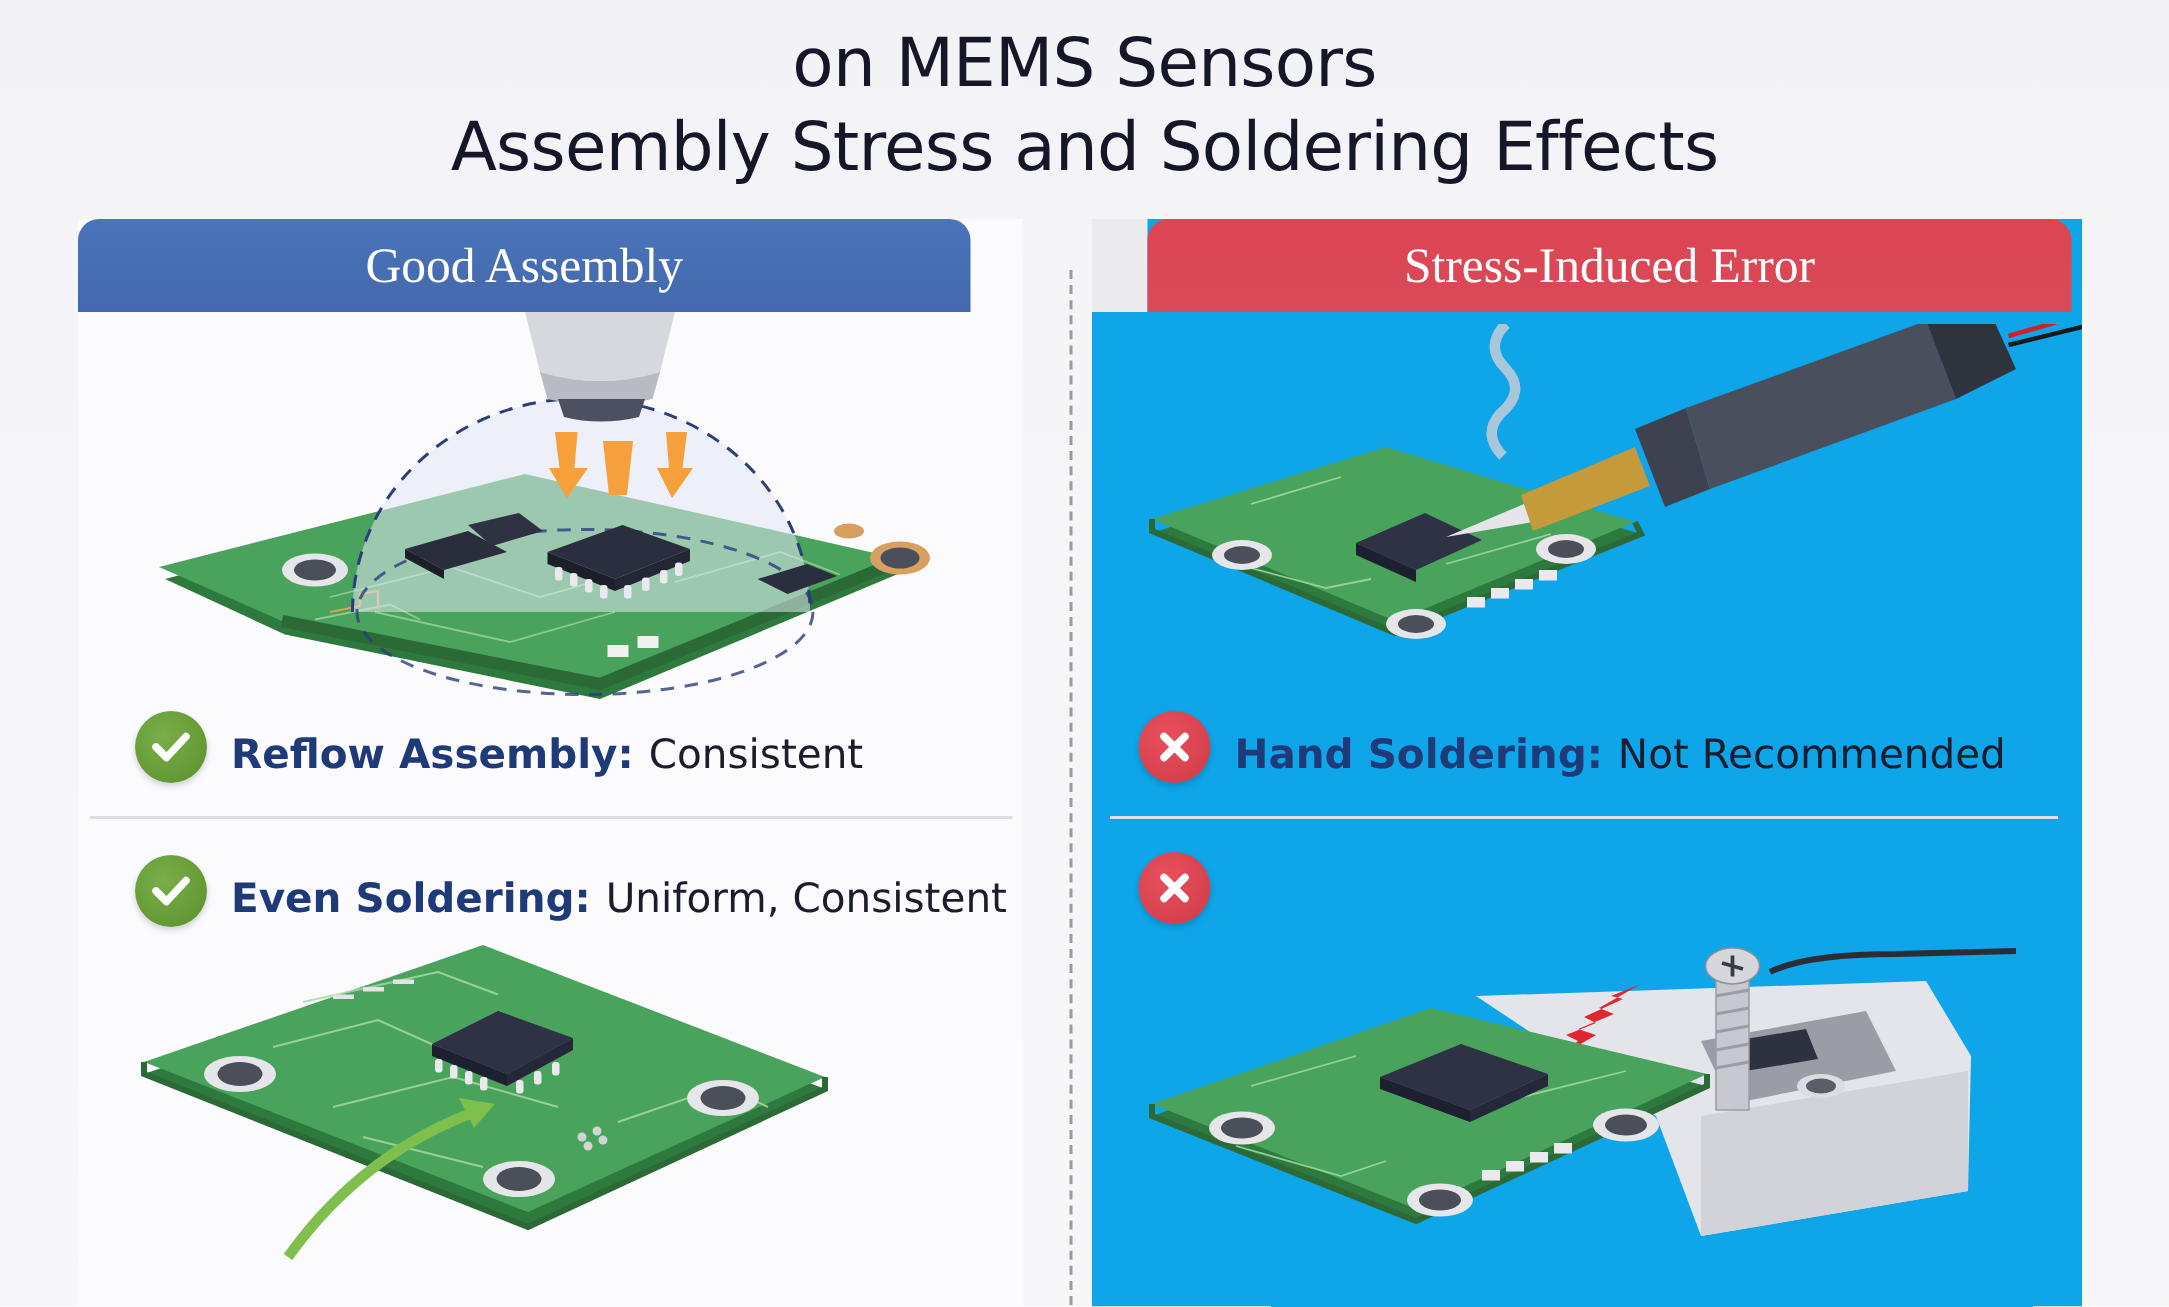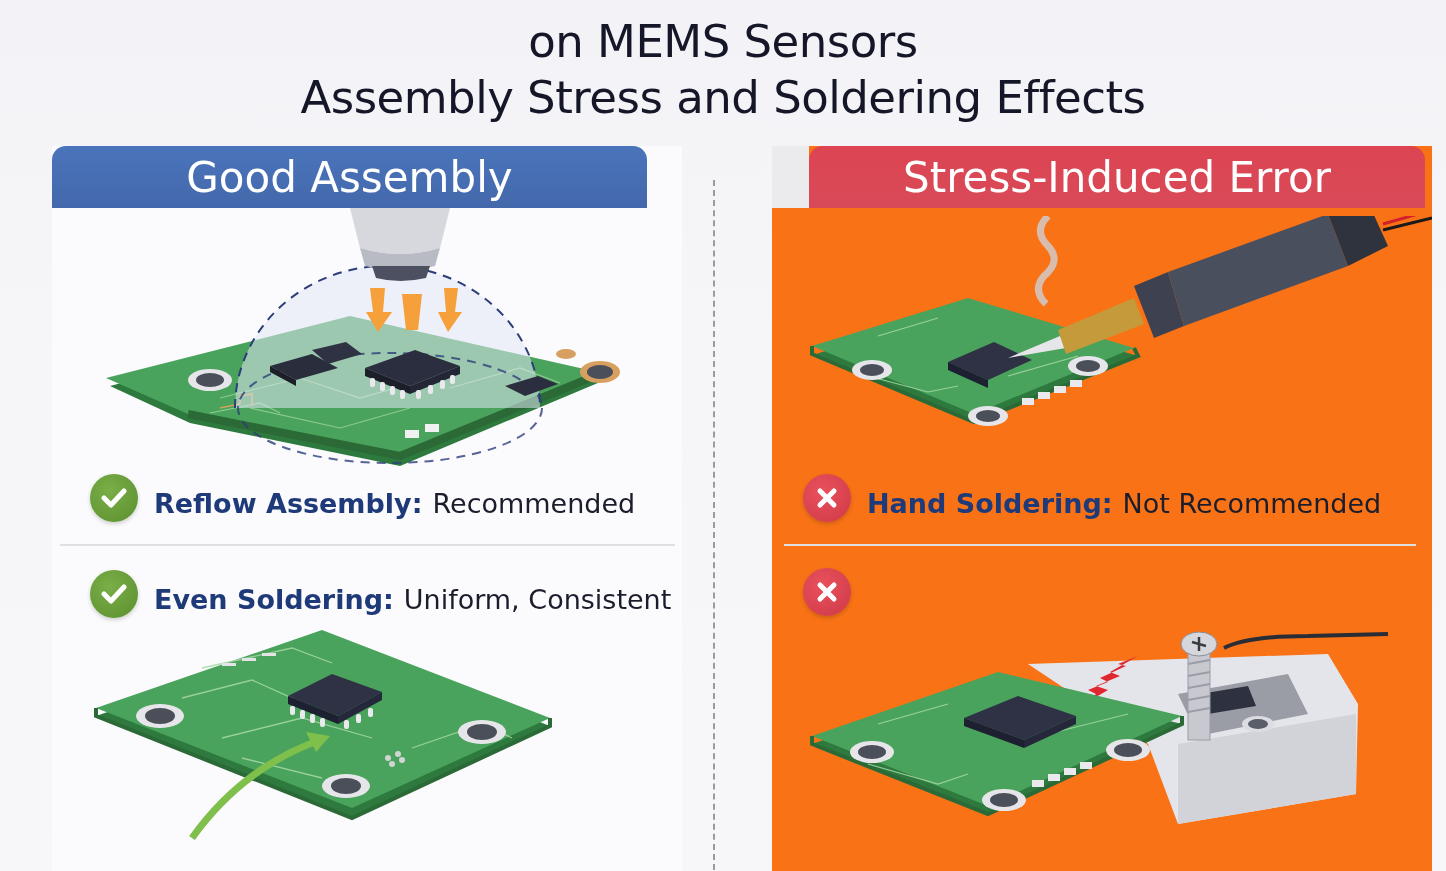--- a/index.html
+++ b/index.html
@@ -12,26 +12,27 @@
   }
   .title {
     position: absolute; left: 0; top: 14px; width: 1446px;
     text-align: center; font-size: 45px; line-height: 56px;
     color: #151729; font-weight: 500; letter-spacing: -0.5px;
   }
   .panel {
     position: absolute; top: 146px; height: 725px; background: #fbfbfd;
   }
   .panel.left { left: 52px; width: 630px; }
-  .panel.right { left: 772px; width: 660px; background: #f97316; }
+  .panel.right { left: 728px; width: 660px; background: #0ea5e9; }
   .panel-header {
     position: absolute; top: 0; height: 62px;
     border-radius: 14px 14px 0 0;
-    color: #fff; font-size: 42px; line-height: 64px; text-align: center;
+    color: #fff; font-size: 33px; line-height: 64px; text-align: center;
     font-weight: 500;
+    font-family: Liberation Serif, serif;
   }
   .panel.left .panel-header { left: 0; width: 595px; background: linear-gradient(180deg,#4a74bb,#4468ab); }
   .panel.right .panel-header { left: 37px; width: 616px; background: linear-gradient(180deg,#dd4452,#d84a58); }
   .panel.right .header-stub { position: absolute; left: 0; top: 0; width: 37px; height: 62px; background: #ebebee; }
   .divider-v {
     position: absolute; left: 713px; top: 180px; height: 690px; width: 0;
     border-left: 2px dashed #9a9aa0;
   }
   .row {
     position: absolute; display: flex; align-items: flex-end;
@@ -123,21 +124,21 @@
     </g>
   </svg>
 
   <div class="row" style="left:38px; top:330px;">
     <span class="badge ok">
       <svg width="26" height="22" viewBox="0 0 26 22">
           <path d="M3,11 L10,18 L23,4" fill="none" stroke="#fff" stroke-width="5" stroke-linecap="round" stroke-linejoin="round"></path>
         </svg>
     </span>
     <span class="label-strong">Reflow Assembly:</span>
-    <span class="label-value">Recommended</span>
+    <span class="label-value">Consistent</span>
   </div>
 
   <div class="hsep" style="left:8px; top:398px; width:615px;"></div>
 
   <div class="row" style="left:38px; top:426px;">
     <span class="badge ok">
       <svg width="26" height="22" viewBox="0 0 26 22">
           <path d="M3,11 L10,18 L23,4" fill="none" stroke="#fff" stroke-width="5" stroke-linecap="round" stroke-linejoin="round"></path>
         </svg>
     </span>

